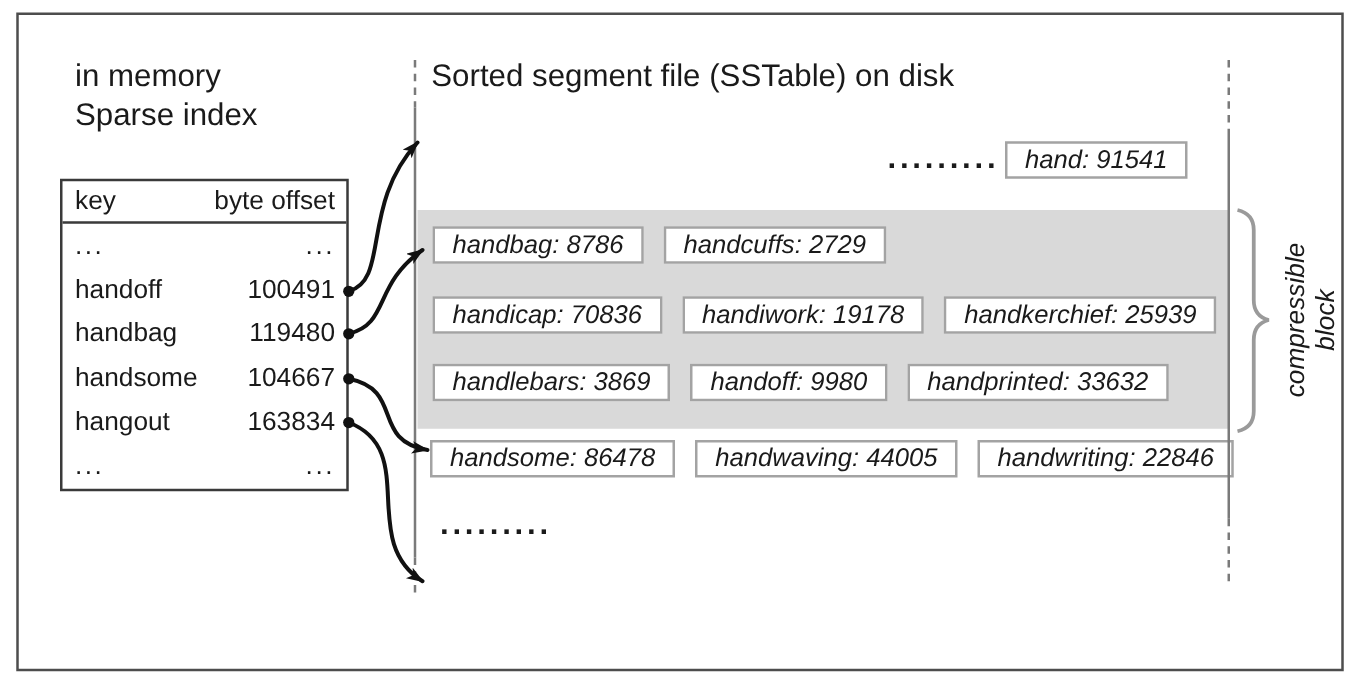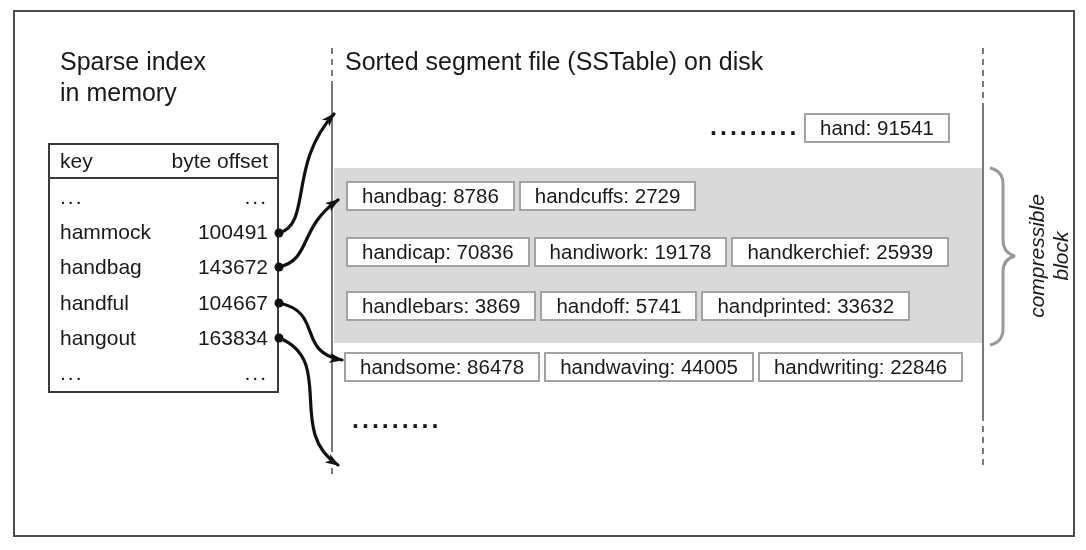--- a/index.html
+++ b/index.html
@@ -22,69 +22,69 @@
 
   .disk-title { position:absolute; left:345px; top:47px; font-size:25px; }
 
   .dotrow { position:absolute; font-size:25px; font-weight:bold; letter-spacing:3px;
     color:#1a1a1a; }
   .dotrow.top { left:710px; top:112px; }
   .dotrow.bottom { left:352px; top:405px; }
 
   .entry-box { height:30px; display:inline-flex; align-items:center;
     padding:0 14px; border:2px solid #a3a3a3; background:#fff; font-size:20.5px;
-    white-space:nowrap; }
+    white-space:nowrap;font-style:italic; }
   .hand-box { position:absolute; left:804px; top:113px; }
 
   .gray-block { position:absolute; left:334px; top:168px; width:650px; height:175px;
     background:#d9d9d9; }
 
-  .entry-row { position:absolute; display:flex; gap:4px; }
+  .entry-row { position:absolute; display:flex; gap:16px; }
   .row-1 { left:346px; top:181px; }
   .row-2 { left:346px; top:237px; }
   .row-3 { left:346px; top:291px; }
   .row-4 { left:344px; top:352px; }
 
   .brace-label { position:absolute; left:951px; top:244px; width:172px; height:24px;
     transform:rotate(-90deg); transform-origin:center; text-align:center;
     font-size:21px; font-style:italic; color:#1a1a1a; }
 
   svg.overlay { position:absolute; left:0; top:0; width:1086px; height:550px;
     pointer-events:none; }
 </style>
 </head>
 <body>
 
 <div class="stage">
   <div class="frame"></div>
 
   <div class="mem-title">
+    <div>in memory</div>
     <div>Sparse index</div>
-    <div>in memory</div>
   </div>
 
   <div class="index-table">
     <div class="tbl-header">
       <span>key</span>
       <span>byte offset</span>
     </div>
     <div class="tbl-row">
       <span class="dots3">...</span>
       <span class="dots3">...</span>
     </div>
     <div class="tbl-row">
-      <span>hammock</span>
+      <span>handoff</span>
       <span>100491</span>
     </div>
     <div class="tbl-row">
       <span>handbag</span>
-      <span>143672</span>
+      <span>119480</span>
     </div>
     <div class="tbl-row">
-      <span>handful</span>
+      <span>handsome</span>
       <span>104667</span>
     </div>
     <div class="tbl-row">
       <span>hangout</span>
       <span>163834</span>
     </div>
     <div class="tbl-row">
       <span class="dots3">...</span>
       <span class="dots3">...</span>
     </div>
@@ -101,21 +101,21 @@
     <span class="entry-box">handbag: 8786</span>
     <span class="entry-box">handcuffs: 2729</span>
   </div>
   <div class="entry-row row-2">
     <span class="entry-box">handicap: 70836</span>
     <span class="entry-box">handiwork: 19178</span>
     <span class="entry-box">handkerchief: 25939</span>
   </div>
   <div class="entry-row row-3">
     <span class="entry-box">handlebars: 3869</span>
-    <span class="entry-box">handoff: 5741</span>
+    <span class="entry-box">handoff: 9980</span>
     <span class="entry-box">handprinted: 33632</span>
   </div>
   <div class="entry-row row-4">
     <span class="entry-box">handsome: 86478</span>
     <span class="entry-box">handwaving: 44005</span>
     <span class="entry-box">handwriting: 22846</span>
   </div>
 
   <div class="dotrow bottom">.........</div>
 

